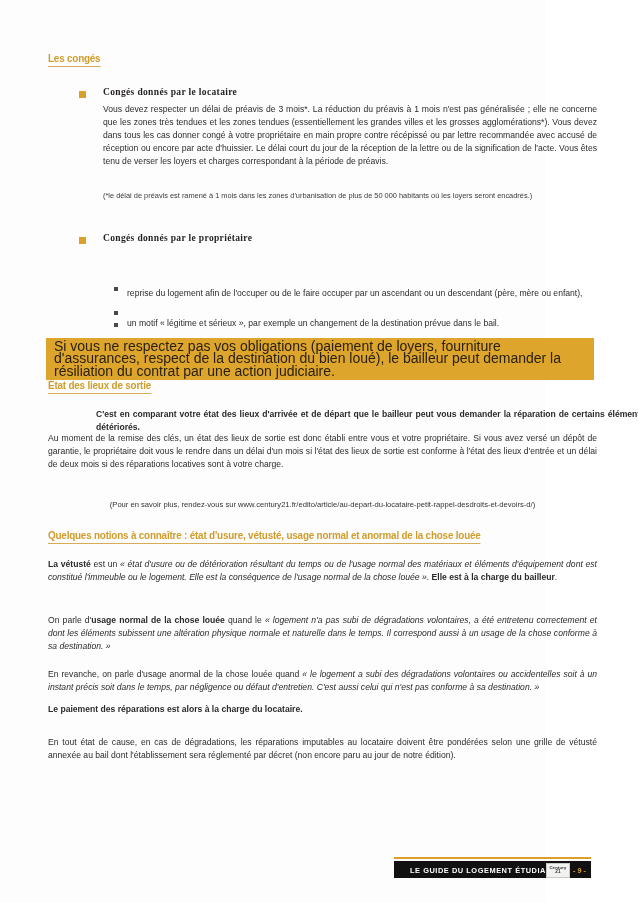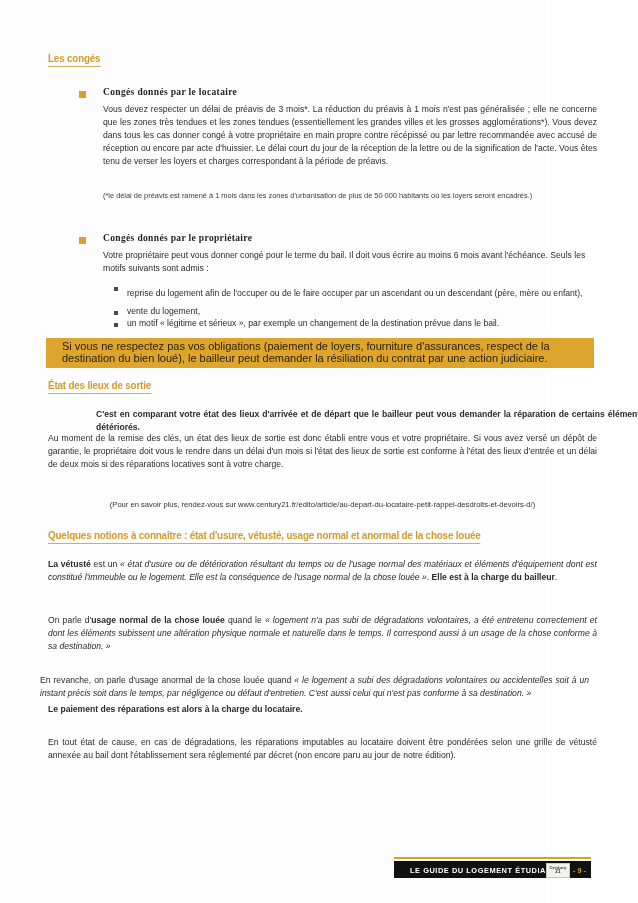--- a/index.html
+++ b/index.html
@@ -94,23 +94,23 @@
     width: 3.5px;
     height: 3.5px;
     background: #4a4a4a;
   }
 
   
   .highlight {
     position: absolute;
     background: #dda52c;
     color: #2a2112;
-    font-size: 11px;
+    font-size: 14px;
     line-height: 12.4px;
-    padding: 2px 4px 3px 16px;
+    padding: 2px 4px 3px 8px;
     box-sizing: border-box;
   }
 
   
   .footer-bar {
     position: absolute;
     background: #111111;
     height: 17px;
   }
   .footer-rule {
@@ -166,27 +166,25 @@
   <div class="sq-bullet" style="left:79px; top:91px;"></div>
   <div class="sub-head" style="left:103px; top:87px;">Congés donnés par le locataire</div>
 
   <div class="para" style="left:103px; top:103px; width:494px;">Vous devez respecter un délai de préavis de 3 mois*. La réduction du préavis à 1 mois n'est pas généralisée ; elle ne concerne que les zones très tendues et les zones tendues (essentiellement les grandes villes et les grosses agglomérations*). Vous devez dans tous les cas donner congé à votre propriétaire en main propre contre récépissé ou par lettre recommandée avec accusé de réception ou encore par acte d'huissier. Le délai court du jour de la réception de la lettre ou de la signification de l'acte. Vous êtes tenu de verser les loyers et charges correspondant à la période de préavis.</div>
 
   <div class="note" style="left:103px; top:191px; width:486px;">(*le délai de préavis est ramené à 1 mois dans les zones d'urbanisation de plus de 50 000 habitants où les loyers seront encadrés.)</div>
 
   <div class="sq-bullet" style="left:79px; top:237px;"></div>
   <div class="sub-head" style="left:103px; top:233px;">Congés donnés par le propriétaire</div>
 
-  <div class="para nojust" style="left:103px; top:249px; width:494px;">Votre propriétaire peut vous donner congé pour le terme du bail. Il doit vous écrire au moins 6 mois avant l'échéance. Seuls les motifs suivants sont admis :</div>
 
   <div class="li-mark" style="left:114px; top:287px;"></div>
   <div class="li-row" style="left:127px; top:288px; width:470px;">reprise du logement afin de l'occuper ou de le faire occuper par un ascendant ou un descendant (père, mère ou enfant),</div>
 
   <div class="li-mark" style="left:114px; top:311px;"></div>
-  <div class="li-row" style="left:127px; top:306px; width:470px;">vente du logement,</div>
 
   <div class="li-mark" style="left:114px; top:323px;"></div>
   <div class="li-row" style="left:127px; top:318px; width:470px;">un motif « légitime et sérieux », par exemple un changement de la destination prévue dans le bail.</div>
 
   <div class="highlight" style="left:46px; top:338px; width:548px;">Si vous ne respectez pas vos obligations (paiement de loyers, fourniture d'assurances, respect de la destination du bien loué), le bailleur peut demander la résiliation du contrat par une action judiciaire.</div>
 
   <div class="section-heading" style="left:48px; top:379px;">État des lieux de sortie</div>
 
   <div class="para" style="left:48px; top:408px; width:549px;margin-left:48px;">
     <b>C'est en comparant votre état des lieux d'arrivée et de départ que le bailleur peut vous demander la réparation de certains éléments détériorés.</b>
@@ -195,21 +193,21 @@
   <div class="para" style="left:48px; top:432px; width:549px;">Au moment de la remise des clés, un état des lieux de sortie est donc établi entre vous et votre propriétaire. Si vous avez versé un dépôt de garantie, le propriétaire doit vous le rendre dans un délai d'un mois si l'état des lieux de sortie est conforme à l'état des lieux d'entrée et un délai de deux mois si des réparations locatives sont à votre charge.</div>
 
   <div class="small-ref" style="left:48px; top:500px; width:549px;">(Pour en savoir plus, rendez-vous sur www.century21.fr/edito/article/au-depart-du-locataire-petit-rappel-desdroits-et-devoirs-d/)</div>
 
   <div class="section-heading" style="left:48px; top:529px;">Quelques notions à connaître : état d'usure, vétusté, usage normal et anormal de la chose louée</div>
 
   <div class="para" style="left:48px; top:558px; width:549px;"><b>La vétusté</b><span> est un </span><i>« état d'usure ou de détérioration résultant du temps ou de l'usage normal des matériaux et éléments d'équipement dont est constitué l'immeuble ou le logement. Elle est la conséquence de l'usage normal de la chose louée »</i><span>. </span><b>Elle est à la charge du bailleur</b><span>.</span></div>
 
   <div class="para" style="left:48px; top:614px; width:549px;"><span>On parle d'</span><b>usage normal de la chose louée</b><span> quand le </span><i>« logement n'a pas subi de dégradations volontaires, a été entretenu correctement et dont les éléments subissent une altération physique normale et naturelle dans le temps. Il correspond aussi à un usage de la chose conforme à sa destination. »</i></div>
 
-  <div class="para" style="left:40px; top:668px; width:549px;margin-top:6px;"><span>En revanche, on parle d'usage anormal de la chose louée quand </span><i>« le logement a subi des dégradations volontaires ou accidentelles soit à un instant précis soit dans le temps, par négligence ou défaut d'entretien. C'est aussi celui qui n'est pas conforme à sa destination. »</i></div>
+  <div class="para" style="left:48px; top:668px; width:549px;"><span>En revanche, on parle d'usage anormal de la chose louée quand </span><i>« le logement a subi des dégradations volontaires ou accidentelles soit à un instant précis soit dans le temps, par négligence ou défaut d'entretien. C'est aussi celui qui n'est pas conforme à sa destination. »</i></div>
 
   <div class="para nojust" style="left:48px; top:703px; width:549px;"><b>Le paiement des réparations est alors à la charge du locataire.</b></div>
 
   <div class="para" style="left:48px; top:736px; width:549px;">En tout état de cause, en cas de dégradations, les réparations imputables au locataire doivent être pondérées selon une grille de vétusté annexée au bail dont l'établissement sera réglementé par décret (non encore paru au jour de notre édition).</div>
 
   <div class="footer-rule" style="left:394px; top:857px; width:197px;"></div>
   <div class="footer-bar" style="left:394px; top:861px; width:197px;"></div>
   <div class="footer-title" style="left:410px; top:866px;">LE GUIDE DU LOGEMENT ÉTUDIANT</div>
   <div class="footer-logo" style="left:546px; top:863px; width:22px; height:13px;">
     <span class="lg-top">Century</span>

